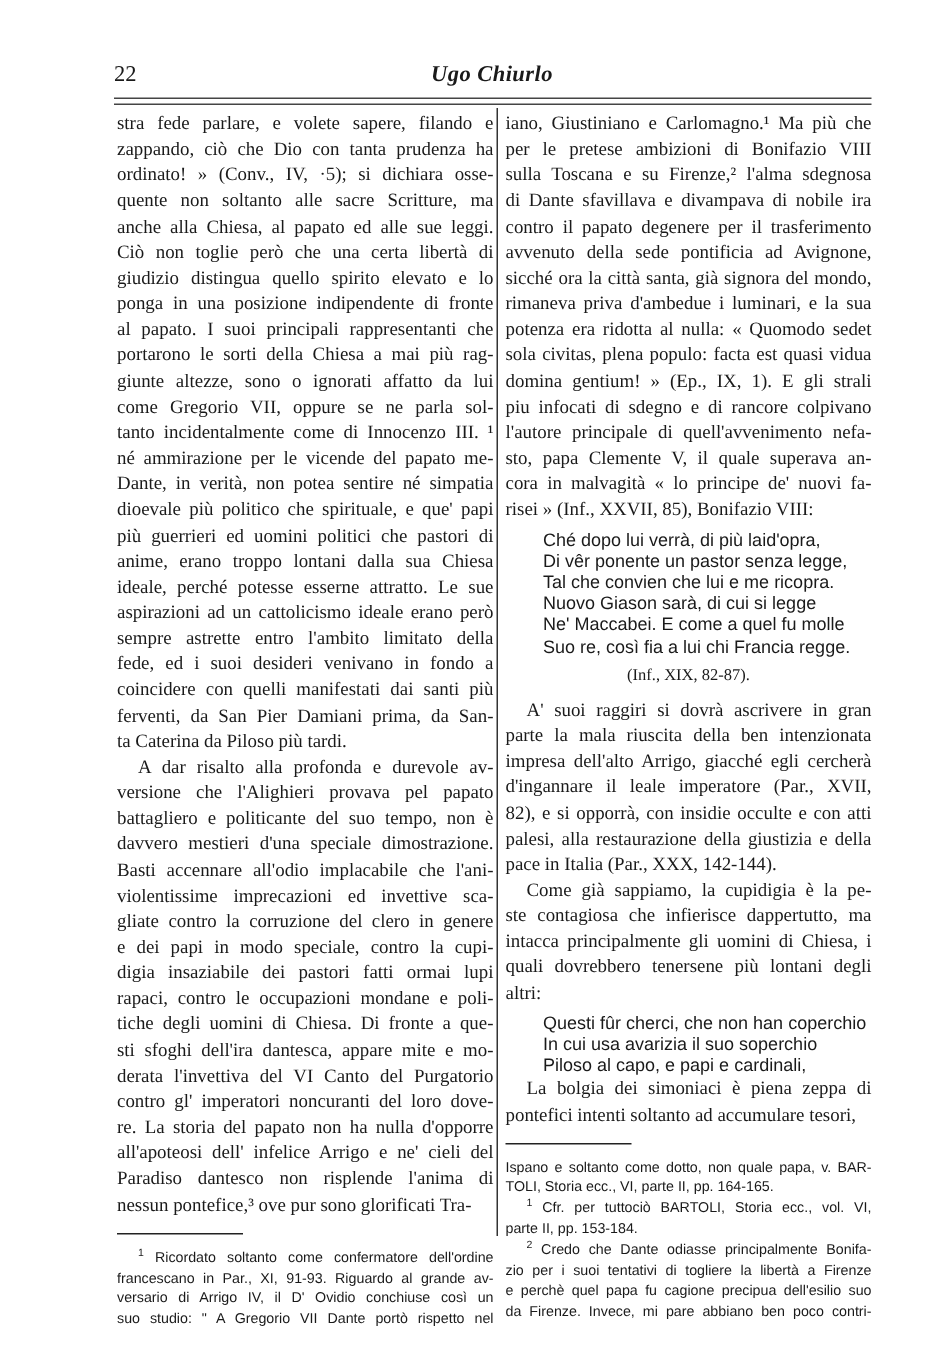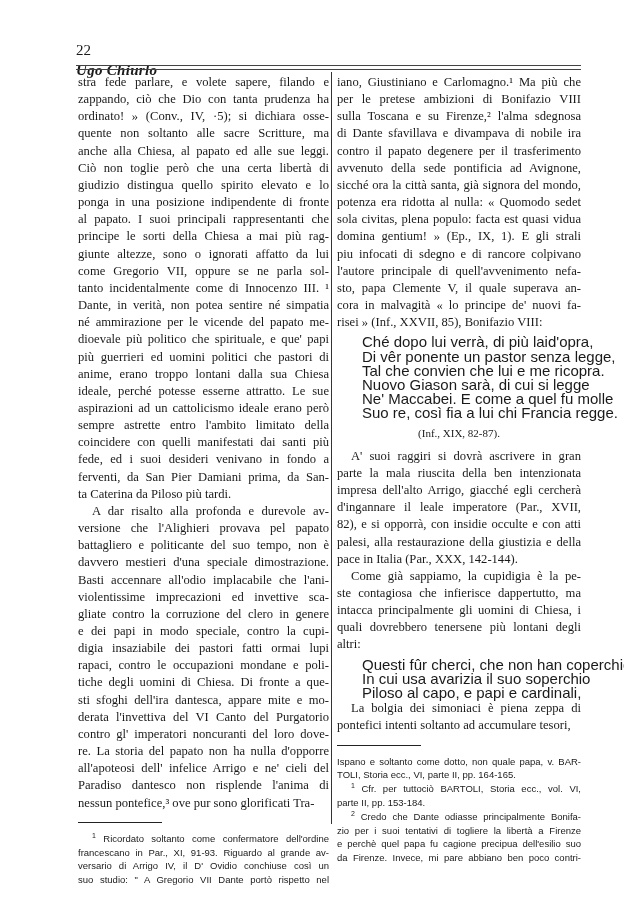--- a/index.html
+++ b/index.html
@@ -2,30 +2,30 @@
 <html><head>
 <meta charset="utf-8">
 <style>
   html, body { margin:0; padding:0; }
   body {
     width:624px; height:900px; background:#ffffff; position:relative; overflow:hidden;
     font-family:"DejaVu Serif", "Liberation Serif", serif; color:#1a1a1a;
   }
   .page-header { position:absolute; left:76px; top:42px; width:504px; height:20px; }
   .page-number { position:absolute; left:0; top:0; font-family:"Liberation Serif", serif; font-weight:normal; font-size:15px; }
-  .running-title { position:absolute; left:0; right:0; top:0; text-align:left; font-family:"Liberation Serif", serif; font-style:italic; font-weight:bold; font-size:15px; letter-spacing:0.3px;margin-top:20px; }
+  .running-title { position:absolute; left:0; right:0; top:0; text-align:center; font-family:"Liberation Serif", serif; font-style:italic; font-weight:bold; font-size:15px; letter-spacing:0.3px; }
   .header-rule { position:absolute; left:76px; top:65px; width:505px; height:3px; border-top:1px solid #444; border-bottom:1px solid #444; }
   .column { position:absolute; top:74px; font-family:"Liberation Serif", serif; font-size:12.6px; line-height:17.15px; text-align:justify; }
   .col-left { left:78px; width:251px; }
   .col-right { left:337px; width:244px; }
   .col-divider { position:absolute; left:331px; top:72px; width:1px; height:752px; background:#333; }
   .line { display:block; white-space:nowrap; text-align-last:justify; text-align:justify; }
   .line.last { text-align-last:left; }
   .indent { padding-left:14px; }
-  .verse { font-family:"Liberation Sans", sans-serif; font-size:15px; line-height:14.2px; padding-left:25px; margin-top:4px; }
+  .verse { font-family:"Liberation Sans", sans-serif; font-size:12px; line-height:14.2px; padding-left:25px; margin-top:4px; }
   .verse .vline { display:block; white-space:nowrap; }
   .verse-cite { text-align:center; font-size:11px; margin:4px 0 6px 0; font-family:"Liberation Serif", serif; }
   .footnote-rule { width:84px; height:1px; background:#222; margin:10px 0 9px 0; }
   .footnotes { font-family:"Liberation Sans", sans-serif; font-size:9.5px; line-height:13.8px; }
   .footnotes .line { text-align-last:justify; }
   .footnotes .line.last { text-align-last:left; }
   sup { font-size:7px; vertical-align:4px; line-height:0; }
 </style>
 </head>
 <body>
@@ -41,34 +41,34 @@
   <div id="lc-p1">
       <span class="line">stra fede parlare, e volete sapere, filando e</span>
       <span class="line">zappando, ciò che Dio con tanta prudenza ha</span>
       <span class="line">ordinato! » (Conv., IV, ·5); si dichiara osse-</span>
       <span class="line">quente non soltanto alle sacre Scritture, ma</span>
       <span class="line">anche alla Chiesa, al papato ed alle sue leggi.</span>
       <span class="line">Ciò non toglie però che una certa libertà di</span>
       <span class="line">giudizio distingua quello spirito elevato e lo</span>
       <span class="line">ponga in una posizione indipendente di fronte</span>
       <span class="line">al papato. I suoi principali rappresentanti che</span>
-      <span class="line">principe le sorti della Chiesa a mai più rag-</span>
+      <span class="line">portarono le sorti della Chiesa a mai più rag-</span>
       <span class="line">giunte altezze, sono o ignorati affatto da lui</span>
       <span class="line">come Gregorio VII, oppure se ne parla sol-</span>
       <span class="line">tanto incidentalmente come di Innocenzo III. ¹</span>
+      <span class="line">né ammirazione per le vicende del papato me-</span>
       <span class="line">Dante, in verità, non potea sentire né simpatia</span>
-      <span class="line">né ammirazione per le vicende del papato me-</span>
       <span class="line">dioevale più politico che spirituale, e que' papi</span>
       <span class="line">più guerrieri ed uomini politici che pastori di</span>
       <span class="line">anime, erano troppo lontani dalla sua Chiesa</span>
       <span class="line">ideale, perché potesse esserne attratto. Le sue</span>
       <span class="line">aspirazioni ad un cattolicismo ideale erano però</span>
       <span class="line">sempre astrette entro l'ambito limitato della</span>
+      <span class="line">fede, ed i suoi desideri venivano in fondo a</span>
       <span class="line">coincidere con quelli manifestati dai santi più</span>
-      <span class="line">fede, ed i suoi desideri venivano in fondo a</span>
       <span class="line">ferventi, da San Pier Damiani prima, da San-</span>
       <span class="line last">ta Caterina da Piloso più tardi.</span>
     </div>
   <div id="lc-p2">
       <span class="line indent">A dar risalto alla profonda e durevole av-</span>
       <span class="line">versione che l'Alighieri provava pel papato</span>
       <span class="line">battagliero e politicante del suo tempo, non è</span>
       <span class="line">davvero mestieri d'una speciale dimostrazione.</span>
       <span class="line">Basti accennare all'odio implacabile che l'ani-</span>
       <span class="line">violentissime imprecazioni ed invettive sca-</span>
@@ -98,20 +98,21 @@
 
 <div class="column col-right">
   <div id="rc-p1">
       <span class="line">iano, Giustiniano e Carlomagno.¹ Ma più che</span>
       <span class="line">per le pretese ambizioni di Bonifazio VIII</span>
       <span class="line">sulla Toscana e su Firenze,² l'alma sdegnosa</span>
       <span class="line">di Dante sfavillava e divampava di nobile ira</span>
       <span class="line">contro il papato degenere per il trasferimento</span>
       <span class="line">avvenuto della sede pontificia ad Avignone,</span>
       <span class="line">sicché ora la città santa, già signora del mondo,</span>
+      <span class="line">rimaneva priva d'ambedue i luminari, e la sua</span>
       <span class="line">potenza era ridotta al nulla: « Quomodo sedet</span>
       <span class="line">sola civitas, plena populo: facta est quasi vidua</span>
       <span class="line">domina gentium! » (Ep., IX, 1). E gli strali</span>
       <span class="line">piu infocati di sdegno e di rancore colpivano</span>
       <span class="line">l'autore principale di quell'avvenimento nefa-</span>
       <span class="line">sto, papa Clemente V, il quale superava an-</span>
       <span class="line">cora in malvagità « lo principe de' nuovi fa-</span>
       <span class="line last">risei » (Inf., XXVII, 85), Bonifazio VIII:</span>
     </div>
   <div class="verse" id="rc-v1">

